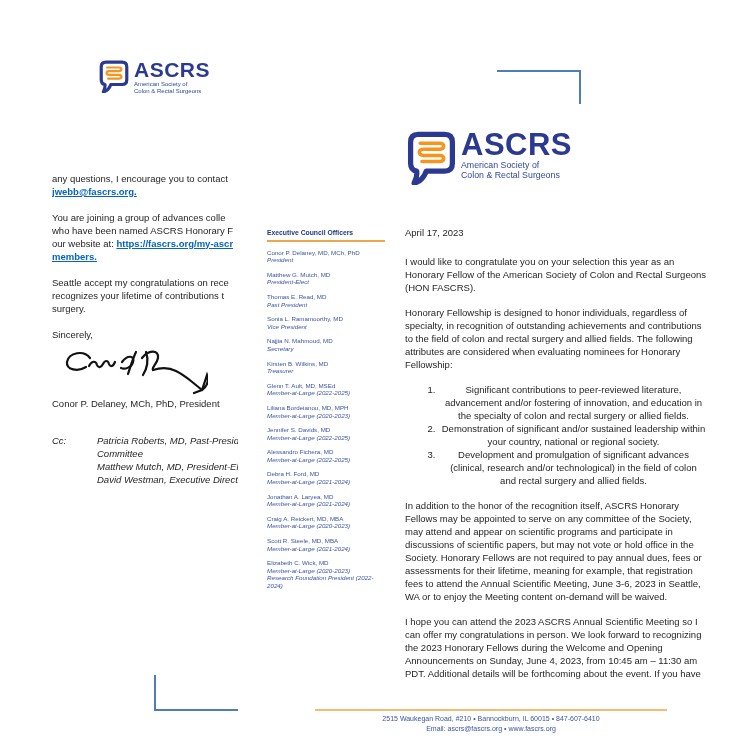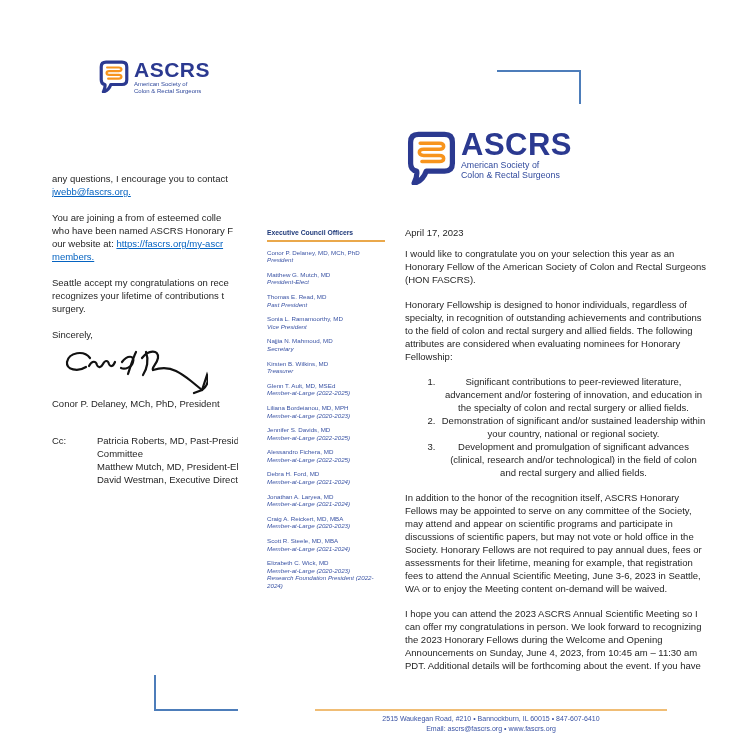--- a/index.html
+++ b/index.html
@@ -20,23 +20,23 @@
   .logo-left  .tagline {font-size:6px;  line-height:7px;}
   .logo-right .tagline {font-size:8.8px; line-height:10px;}
 
   
   .left-col {
     position:absolute; left:52px; top:172px; width:186px; overflow:hidden;
     font-size:9.5px; line-height:13px;
   }
   .ln {white-space:nowrap;}
   .gap {height:13px;}
-  a.doclink {color:#0563c1; text-decoration:underline; cursor:pointer;}
+  a.doclink {color:#0563c1; text-decoration:underline; cursor:pointer;font-weight:bold;}
   .sig-block {margin:4px 0 0 6px; height:52px;}
-  .cc-row {display:flex; margin-top:24px;}
+  .cc-row {display:flex; margin-top:24px;font-style:italic;}
   .cc-label {width:45px; flex:none;}
 
   
   .sidebar {
     position:absolute; left:267px; top:229px; width:122px;
     color:#3a53a4; font-size:6.2px; line-height:7.6px;
   }
   .sidebar-title {font-weight:bold; color:#1f3a7a; font-size:6.8px;}
   .sidebar-rule {height:2px; background:#eaa84b; margin:3px 0 7px 0; width:118px;}
   .officer {margin-bottom:7px;}
@@ -84,21 +84,21 @@
       <span class="brand">ASCRS</span>
       <span class="tagline">American Society of</span>
       <span class="tagline" style="margin-top:0;">Colon &amp; Rectal Surgeons</span>
     </div>
   </div>
 
   <div class="left-col">
     <div class="ln">any questions, I encourage you to contact</div>
     <div class="ln"><a class="doclink">jwebb@fascrs.org.</a></div>
     <div class="gap"></div>
-    <div class="ln">You are joining a from of esteemed colle</div>
+    <div class="ln">You are joining a group of advances colle</div>
     <div class="ln">who have been named ASCRS Honorary F</div>
     <div class="ln"><span>our website at: </span><a class="doclink">https://fascrs.org/my-ascr</a></div>
     <div class="ln"><a class="doclink">members.</a></div>
     <div class="gap"></div>
     <div class="ln">Seattle accept my congratulations on rece</div>
     <div class="ln">recognizes your lifetime of contributions t</div>
     <div class="ln">surgery.</div>
     <div class="gap"></div>
     <div class="ln">Sincerely,</div>
 
@@ -204,21 +204,21 @@
         </div>
         <div class="officer">
           <div>Elizabeth C. Wick, MD</div>
           <div class="t">Member-at-Large (2020-2023)</div>
           <div class="t">Research Foundation President (2022-2024)</div>
         </div>
       </div>
   </div>
 
   <div class="letter-col">
-    <p style="margin-bottom:8px;">April 17, 2023</p>
+    <p style="margin-bottom:16px;">April 17, 2023</p>
     <p>I would like to congratulate you on your selection this year as an Honorary Fellow of the American Society of Colon and Rectal Surgeons (HON FASCRS).</p>
     <p>Honorary Fellowship is designed to honor individuals, regardless of specialty, in recognition of outstanding achievements and contributions to the field of colon and rectal surgery and allied fields. The following attributes are considered when evaluating nominees for Honorary Fellowship:</p>
     <ol>
       <li>Significant contributions to peer-reviewed literature, advancement and/or fostering of innovation, and education in the specialty of colon and rectal surgery or allied fields.</li>
       <li>Demonstration of significant and/or sustained leadership within your country, national or regional society.</li>
       <li>Development and promulgation of significant advances (clinical, research and/or technological) in the field of colon and rectal surgery and allied fields.</li>
     </ol>
     <p>In addition to the honor of the recognition itself, ASCRS Honorary Fellows may be appointed to serve on any committee of the Society, may attend and appear on scientific programs and participate in discussions of scientific papers, but may not vote or hold office in the Society. Honorary Fellows are not required to pay annual dues, fees or assessments for their lifetime, meaning for example, that registration fees to attend the Annual Scientific Meeting, June 3-6, 2023 in Seattle, WA or to enjoy the Meeting content on-demand will be waived.</p>
     <p>I hope you can attend the 2023 ASCRS Annual Scientific Meeting so I can offer my congratulations in person. We look forward to recognizing the 2023 Honorary Fellows during the Welcome and Opening Announcements on Sunday, June 4, 2023, from 10:45 am – 11:30 am PDT. Additional details will be forthcoming about the event. If you have</p>
   </div>

